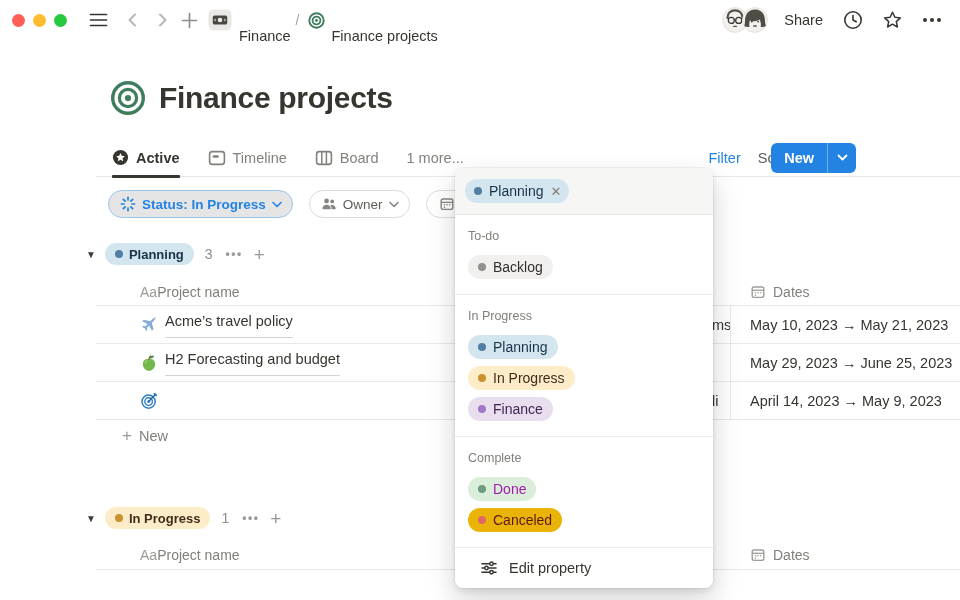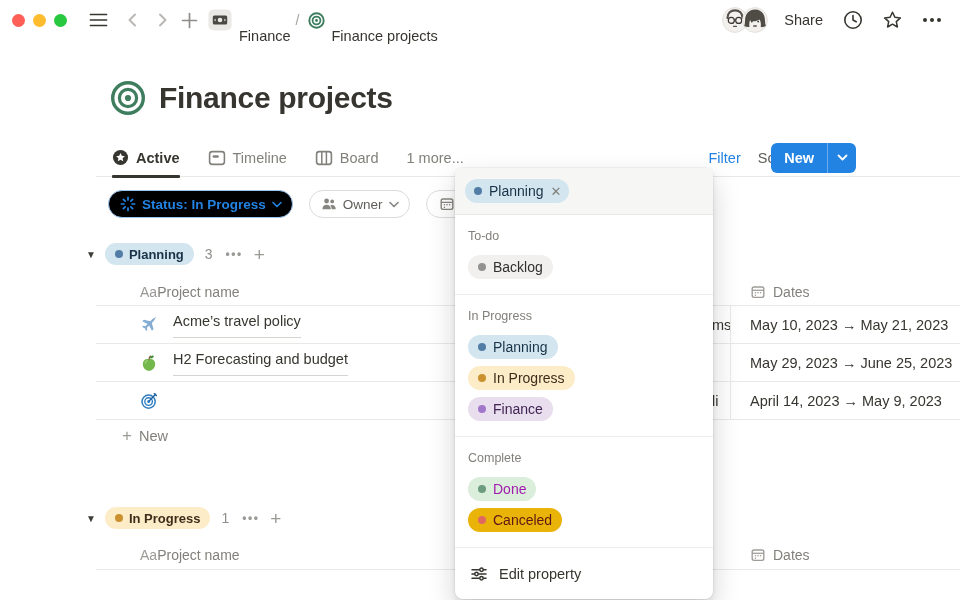--- a/index.html
+++ b/index.html
@@ -48,21 +48,21 @@
     background:#2383e2; border-radius:6px; overflow:hidden; color:#fff; cursor:pointer; }
   .btn-new .main { padding:0 13px; display:flex; align-items:center; font-weight:700; font-size:14.5px; }
   .btn-new .split { width:29px; display:flex; align-items:center; justify-content:center;
     border-left:1px solid rgba(255,255,255,0.35); }
   .btnwrap{ position:relative; }
 
   
   .chips { left:108px; top:190px; display:flex; gap:16px; z-index:2; }
   .chip { height:28px; border-radius:14px; display:flex; align-items:center; gap:6px;
     padding:0 10px 0 11px; font-size:13.5px; cursor:pointer; background:#fff; white-space:nowrap; }
-  .chip.blue { border:1px solid #9cc5ee; background:#000000; color:#2383e2; font-weight:600; }
+  .chip.blue { border:1px solid #9cc5ee; background:#e5e5e5; color:#2383e2; font-weight:600; }
   .chip.gray { border:1px solid #dedcd9; color:#5f5d58; }
   .chip.stub { width:46px; overflow:hidden; padding:0 0 0 12px; }
 
   
   .grouphdr { display:flex; align-items:center; height:28px; }
   .tri { font-size:10px; color:#3f3d38; margin-right:9px; cursor:pointer; }
   .gpill { height:22px; border-radius:11px; display:flex; align-items:center; gap:6px;
     padding:0 10px; font-size:13px; font-weight:600; cursor:pointer; }
   .gpill.blue { background:#d3e5ef; color:#183347; }
   .gpill.yellow { background:#fdecc8; color:#402c1b; }
@@ -75,21 +75,21 @@
   .trow { position:relative; border-bottom:1px solid #e9e9e7; overflow:hidden; }
   .thead { height:28px; }
   .thead .namecol { position:absolute; left:44px; top:0; height:28px; display:flex;
     align-items:center; gap:0; color:#82807b; font-size:14px; }
   .thead .aa { color:#9b9a97; font-size:14px; }
   .thead .datecol { position:absolute; left:654px; top:0; height:28px; display:flex;
     align-items:center; gap:7px; color:#82807b; font-size:14px; }
   .rrow { height:38px; }
   .rtitle { position:absolute; left:44px; top:0; height:38px; display:flex; align-items:center; gap:7px; }
   .rtitle .txt { font-weight:500; font-size:14.5px; color:#37352f;
-    border-bottom:1px solid #d6d4d0; padding-bottom:8px; cursor:pointer;margin-left:8px; }
+    border-bottom:1px solid #d6d4d0; padding-bottom:8px; cursor:pointer; }
   .ownfrag { position:absolute; left:616px; top:0; height:38px; display:flex;
     align-items:center; font-size:14.5px; color:#37352f; }
   .rdates { position:absolute; left:654px; top:0; height:38px; display:flex;
     align-items:center; font-size:14.5px; color:#37352f; white-space:nowrap; }
   .newrow { height:31px; display:flex; align-items:center; padding-left:26px; gap:7px;
     color:#82807b; font-size:14.5px; cursor:pointer; }
   .newrow .pl { font-size:17px; color:#9b9a97; line-height:1; }
   .vdiv { width:1px; background:#e9e9e7; z-index:1; }
 
   
@@ -106,22 +106,22 @@
   .opt { height:24px; border-radius:12px; display:inline-flex; align-items:center; gap:7px;
     padding:0 10px; font-size:14px; cursor:pointer; }
   .optline { margin-bottom:7px; }
   .optline:last-child { margin-bottom:2px; }
   .tag-gray { background:#f1f0ef; color:#32302c; } .tag-gray .dot { background:#91918e; }
   .tag-blue { background:#d3e5ef; color:#183347; } .tag-blue .dot { background:#527da5; }
   .tag-yellow { background:#fdecc8; color:#402c1b; } .tag-yellow .dot { background:#cb912f; }
   .tag-purple { background:#e8deee; color:#412454; } .tag-purple .dot { background:#a178c9; }
   .tag-green { background:#dbeddb; color:#a21caf; } .tag-green .dot { background:#6c9b7d; }
   .tag-red { background:#eab308; color:#5d1715; } .tag-red .dot { background:#df6860; }
-  .pp-edit { border-top:1px solid #eeedeb; height:52px; display:flex; align-items:center;
-    gap:11px; padding:0 15px; font-size:14.5px; font-weight:500; color:#37352f;
+  .pp-edit { border-top:1px solid #eeedeb; height:41px; display:flex; align-items:center;
+    gap:11px; padding:0 25px; font-size:14.5px; font-weight:500; color:#37352f;
     cursor:pointer; border-radius:0 0 8px 8px; }
 </style>
 </head>
 <body>
 
 <header class="topbar">
   <div class="lights">
     <span class="light red"></span>
     <span class="light yellow"></span>
     <span class="light green"></span>

